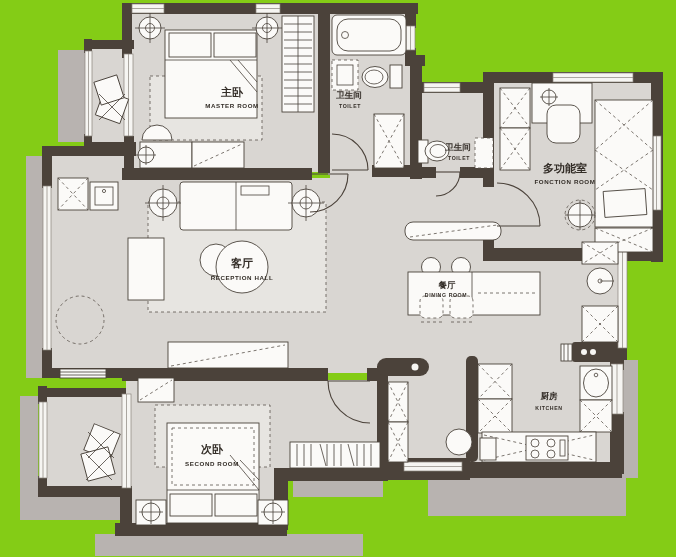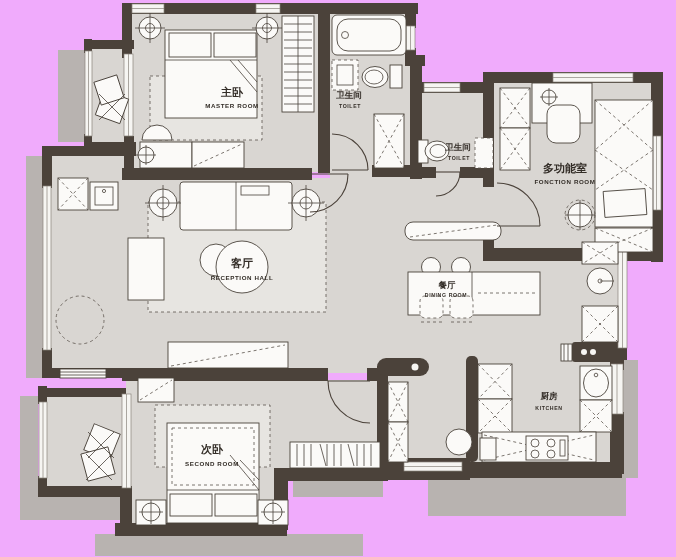--- a/index.html
+++ b/index.html
@@ -1,16 +1,16 @@
 <!DOCTYPE html>
 <html><head>
 <meta charset="utf-8">
 <style>
   html,body{margin:0;padding:0;background:#ffffff;}
-  .stage{position:relative;width:676px;height:557px;background:#f0abfc;overflow:hidden;
+  .stage{position:relative;width:676px;height:557px;background:#84cc16;overflow:hidden;
          font-family:"Liberation Sans",sans-serif;}
   svg{display:block;}
   .shadow{fill:#b8b3b0;}
   .floor{fill:#d9d6d2;}
   .wall{fill:#4b423a;}
   .win{fill:#f6f5f2;stroke:#8a847c;stroke-width:0.7;}
   .winline{stroke:#8a847c;stroke-width:0.7;}
   .fur{fill:#fbfaf8;stroke:#4a433b;stroke-width:0.9;}
   .furline{stroke:#4a433b;stroke-width:0.8;fill:none;}
   .dash{stroke:#5a534b;stroke-width:0.8;fill:none;stroke-dasharray:3,3;}

